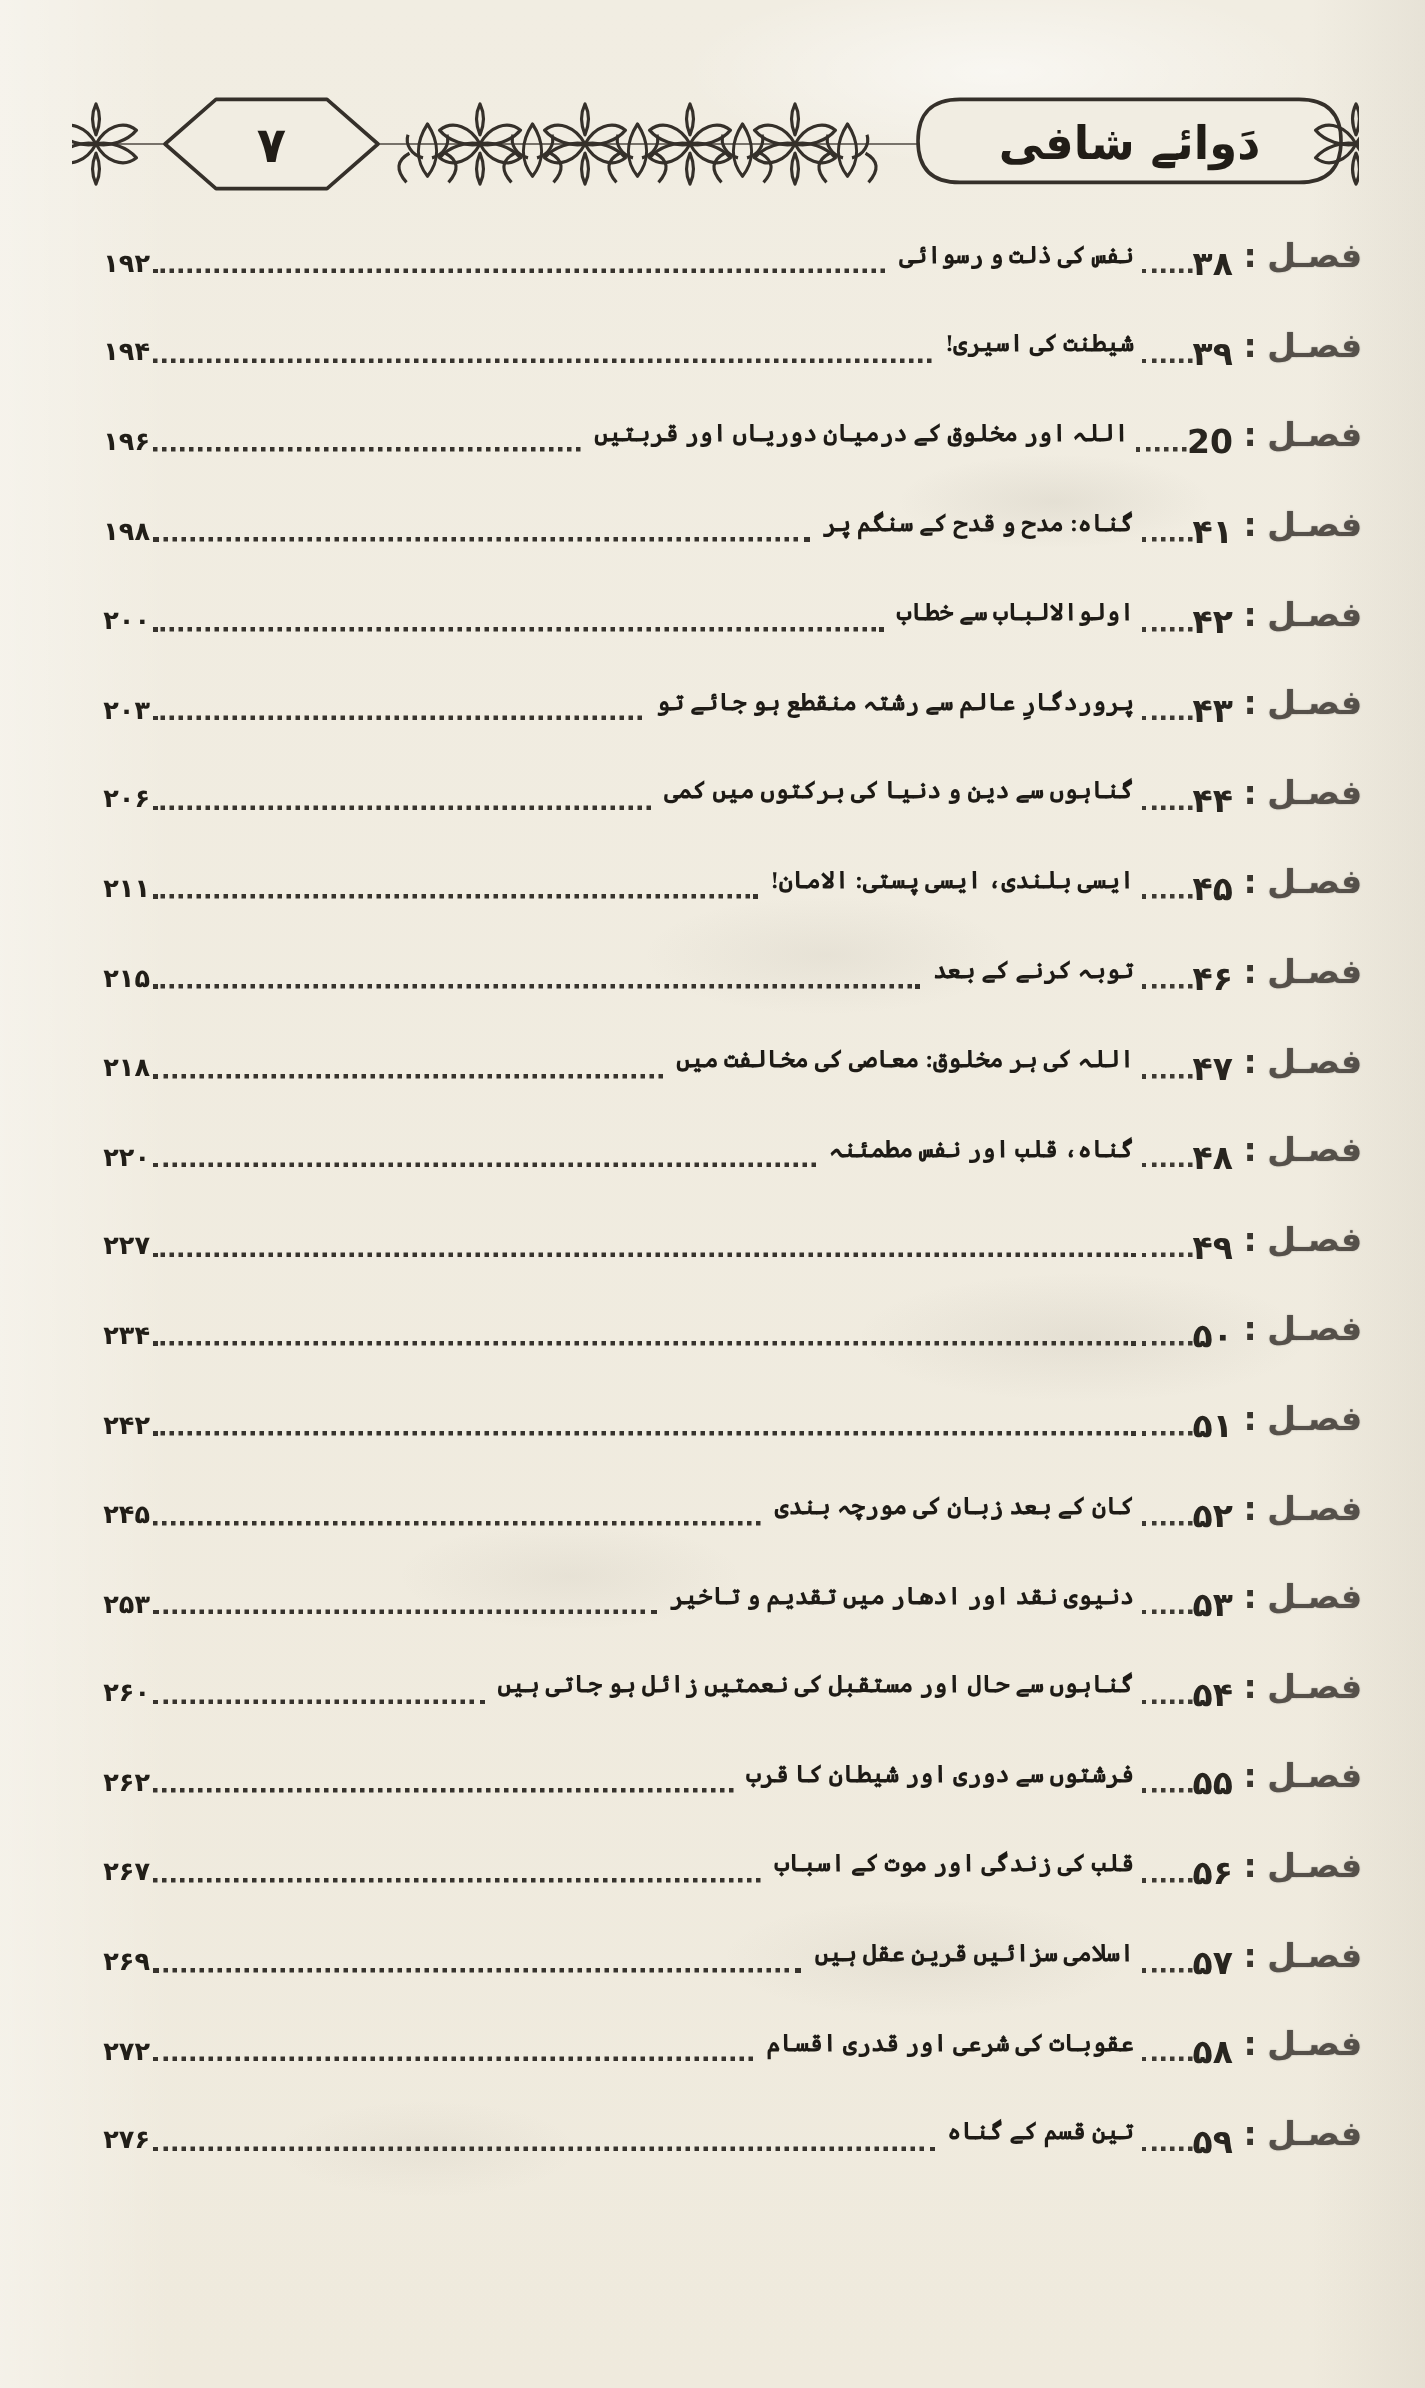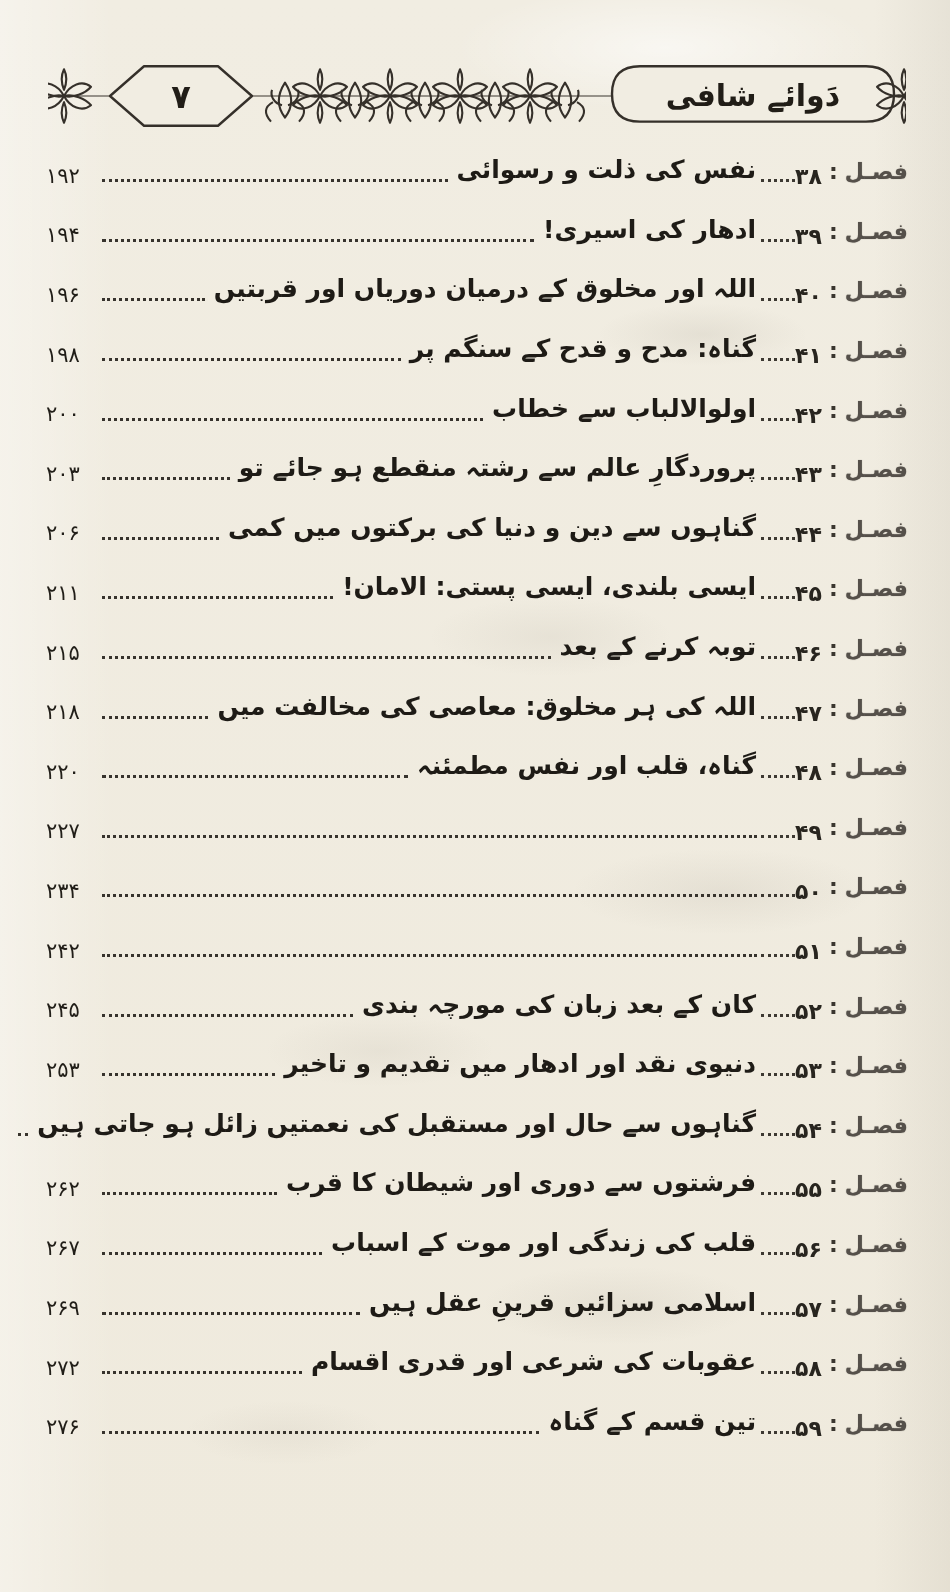--- a/index.html
+++ b/index.html
@@ -54,31 +54,31 @@
   }
   .chap-word{color:#55504a;letter-spacing:1px;text-shadow:0 0 1px rgba(85,80,74,.6);}
   .chap-sep{color:#3a362f;}
   .chap-num{color:#28251f;margin-top:10px;}
   .conn{
     flex:none;width:34px;height:0;
     border-bottom:3.4px dotted #2e2a24;
     transform:translateY(9px);opacity:.92;
   }
   .title{
-    flex:none;font-weight:bold;font-size:25px;color:#1e1b16;
-    white-space:nowrap;padding:0 5px;transform:translateY(-2px);
+    flex:none;font-weight:bold;font-size:16px;color:#1e1b16;
+    white-space:nowrap;padding:0 5px;transform:translateY(-2px);font-family:Liberation Serif, serif;
   }
   .leader{
     flex:1 1 auto;min-width:10px;height:0;
     border-bottom:3.4px dotted #2e2a24;
     transform:translateY(9px);margin:0 4px 0 2px;opacity:.95;
   }
   .pnum{
-    flex:none;font-weight:normal;font-size:21px;color:#211e18;
-    direction:ltr;min-width:54px;text-align:left;transform:translateY(4px);
+    flex:none;font-weight:bold;font-size:17px;color:#211e18;
+    direction:ltr;min-width:54px;text-align:right;transform:translateY(4px);
     letter-spacing:1px;
   }
 </style>
 </head>
 <body>
 
 <div class="page">
 
   <div class="band-wrap">
     <svg class="band" viewBox="0 0 858 78" preserveAspectRatio="none">
@@ -143,30 +143,30 @@
         <span class="pnum">۱۹۲</span>
       </div>
 
       <div class="row">
         <span class="chap">
           <span class="chap-word">فصـل</span>
           <span class="chap-sep">:</span>
           <span class="chap-num">۳۹</span>
         </span>
         <span class="conn"></span>
-        <span class="title">ادھار کی اسیری!</span>
+        <span class="title">شیطنت کی اسیری!</span>
         <span class="leader"></span>
         <span class="pnum">۱۹۴</span>
       </div>
 
       <div class="row">
         <span class="chap">
           <span class="chap-word">فصـل</span>
           <span class="chap-sep">:</span>
-          <span class="chap-num">۴۰</span>
+          <span class="chap-num">20</span>
         </span>
         <span class="conn"></span>
         <span class="title">اللہ اور مخلوق کے درمیان دوریاں اور قربتیں</span>
         <span class="leader"></span>
         <span class="pnum">۱۹۶</span>
       </div>
 
       <div class="row">
         <span class="chap">
           <span class="chap-word">فصـل</span>

